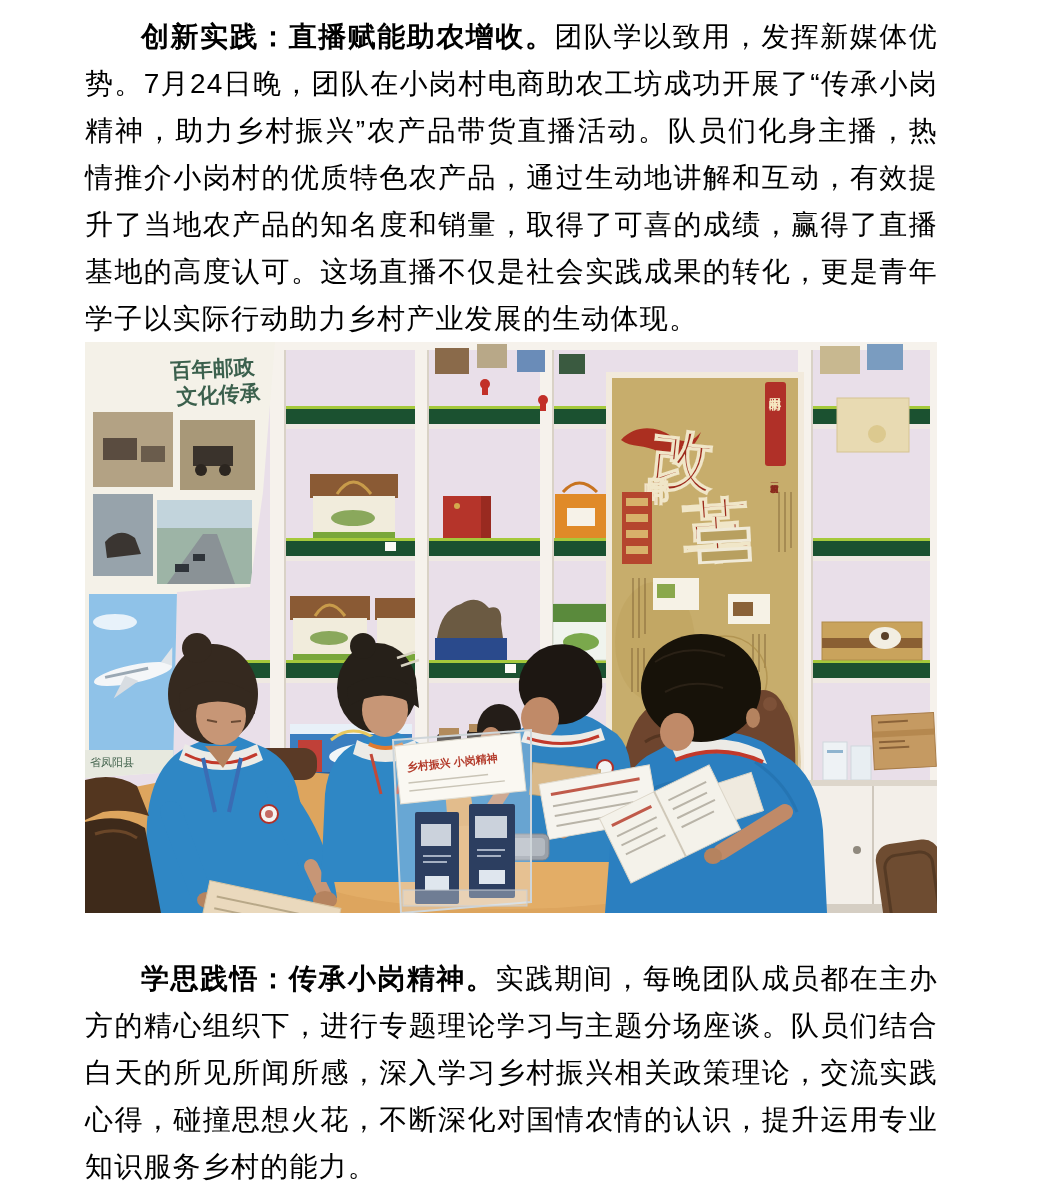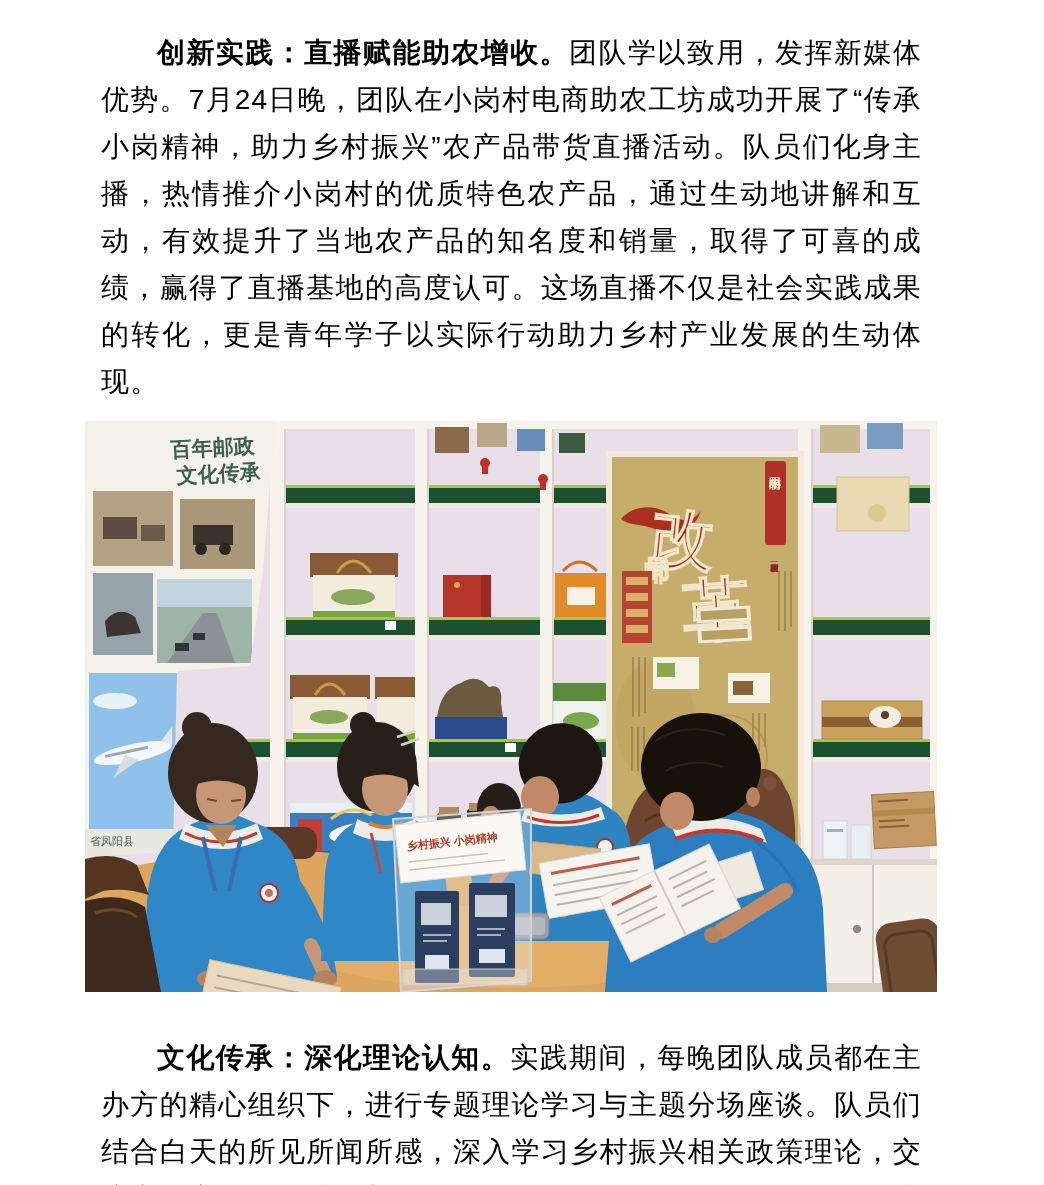--- a/index.html
+++ b/index.html
@@ -1,19 +1,19 @@
 <!DOCTYPE html>
 <html><head>
 <meta charset="utf-8">
 <style>
   html,body{margin:0;padding:0;background:#ffffff;}
   .page{position:relative;width:1044px;height:1185px;background:#fff;overflow:hidden;
         font-family:"Liberation Sans","DejaVu Sans",sans-serif;}
   .content{position:absolute;left:85px;top:0;width:853px;}
-  p.para{margin:16px;font-size:28px;line-height:47px;letter-spacing:1.2px;color:#000;
+  p.para{margin:0;font-size:28px;line-height:47px;letter-spacing:1.2px;color:#000;
          text-align:justify;text-justify:inter-ideograph;text-indent:2em;}
   p.para strong{font-weight:700;}
   #para1{padding-top:13px;}
   #para2{margin-top:42px;}
   figure.photo{margin:0;width:852px;height:571px;line-height:0;}
   
   .bandStripe{fill:#a5c93b}.bandDark{fill:#1b5130}.bandLight{fill:#efe9e2}
   .pillar{fill:#f6f2ec}.pillarEdge{fill:#d9d2c6}
   .polo{fill:#2f87c5}.polo2{fill:#2b7fc0}.polo3{fill:#2e83c1}
   .skin{fill:#c79676}.skin2{fill:#c08a68}.hand{fill:#b5835f}
@@ -404,16 +404,16 @@
           <path d="M0,480 Q36,470 60,486 L76,571 L0,571 Z" fill="#3e2a1a"></path>
           <path d="M10,492 Q34,484 52,496" stroke="#6a4628" stroke-width="3" fill="none"></path>
           <g transform="rotate(-8 822 540)">
             <rect x="794" y="500" width="64" height="90" rx="16" fill="#6e4c31"></rect>
             <rect x="802" y="512" width="48" height="70" rx="12" fill="none" stroke="#553a24" stroke-width="3"></rect>
           </g>
         </g>
       </svg>
     </figure>
 
-    <p class="para" id="para2"><strong>文化传承：深化理论认知。</strong><span>实践期间，每晚团队成员都在主办方的精心组织下，进行专题理论学习与主题分场座谈。队员们结合白天的所见所闻所感，深入学习乡村振兴相关政策理论，交流实践心得，碰撞思想火花，不断深化对国情农情的认识，提升运用专业知识服务乡村的能力。</span></p>
+    <p class="para" id="para2"><strong>学思践悟：传承小岗精神。</strong><span>实践期间，每晚团队成员都在主办方的精心组织下，进行专题理论学习与主题分场座谈。队员们结合白天的所见所闻所感，深入学习乡村振兴相关政策理论，交流实践心得，碰撞思想火花，不断深化对国情农情的认识，提升运用专业知识服务乡村的能力。</span></p>
 
   </div>
 </div>
 
 </body></html>

